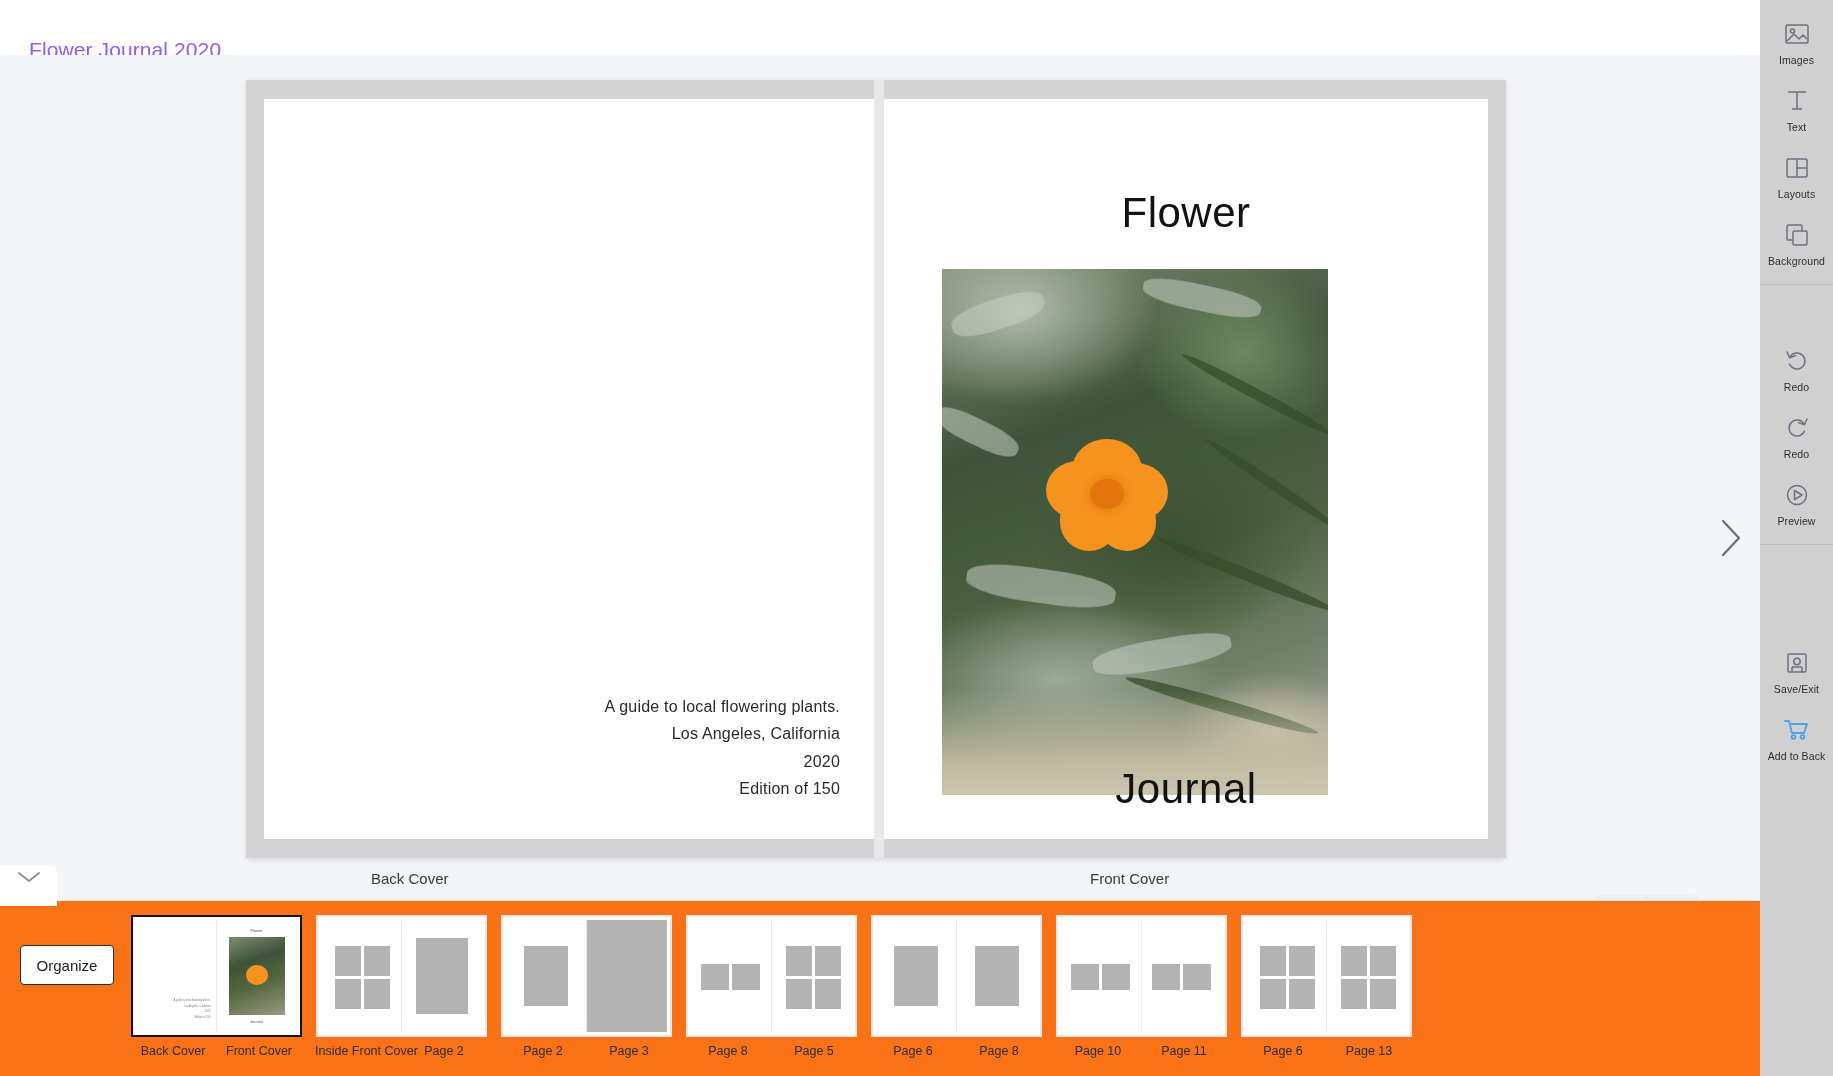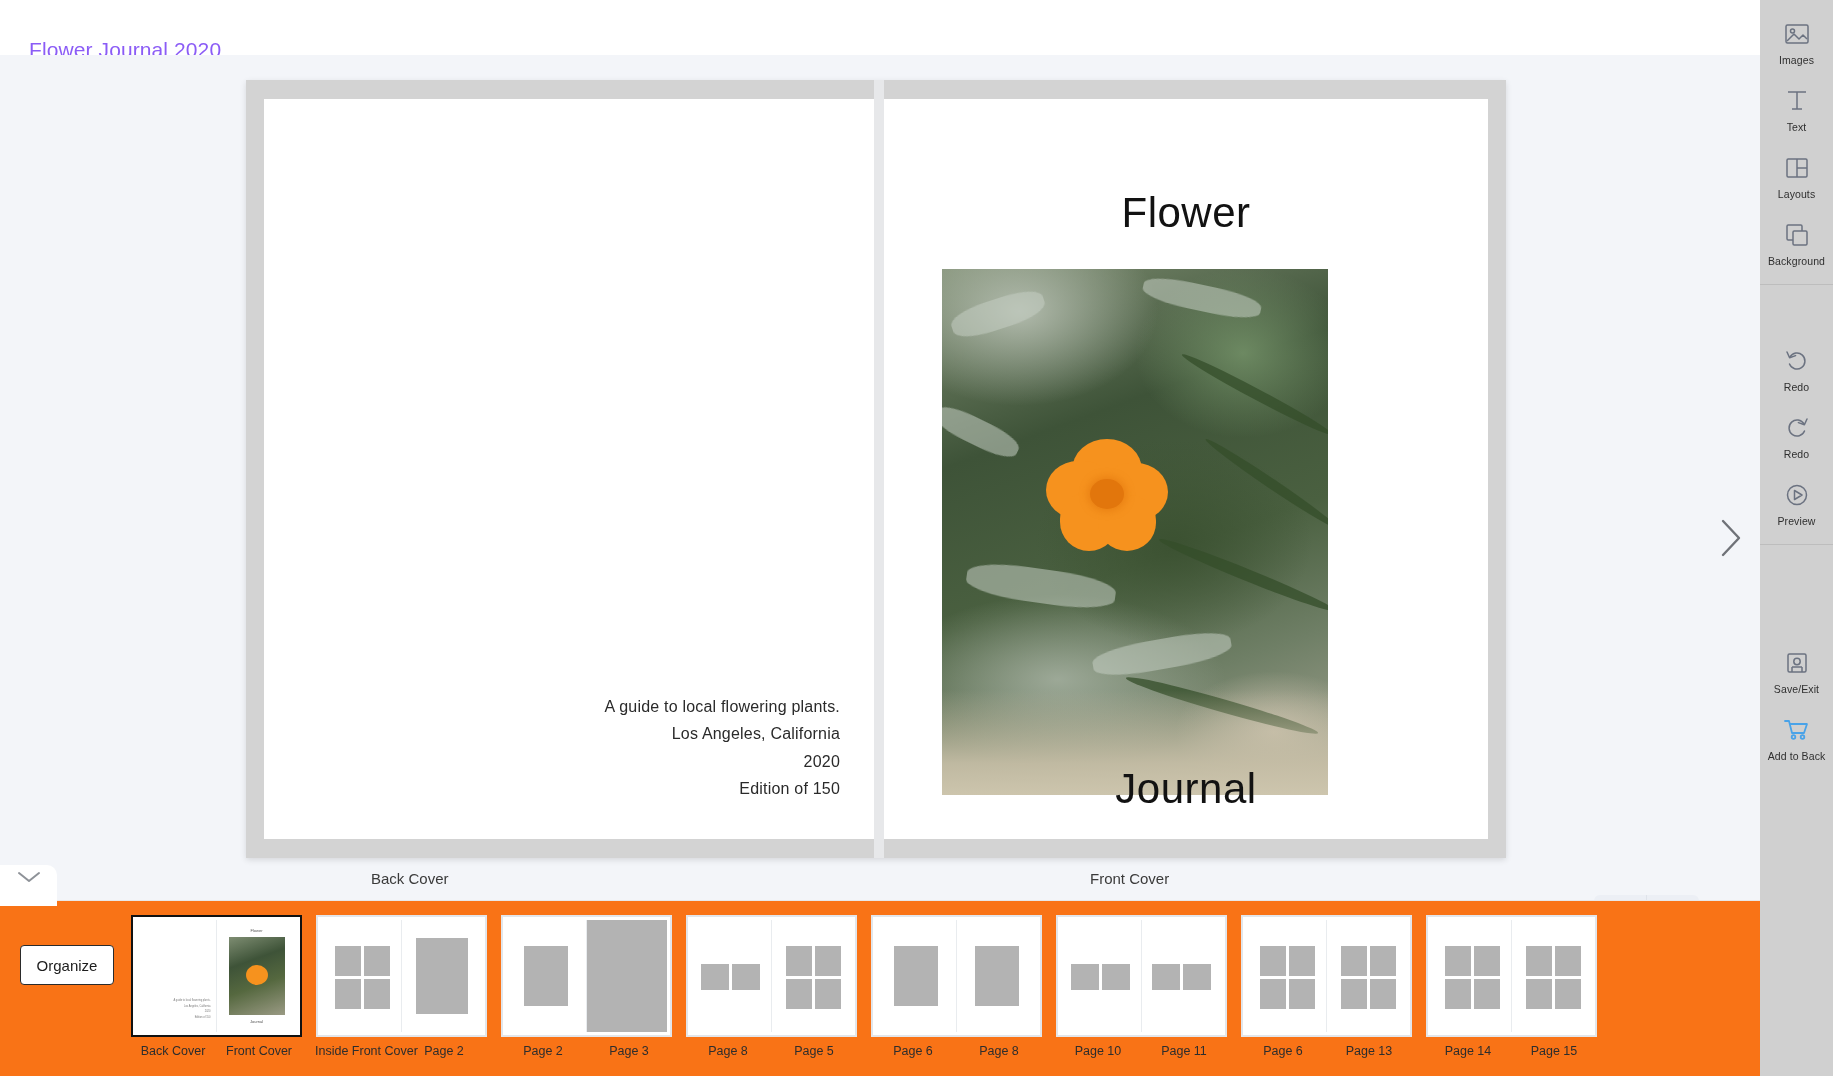--- a/index.html
+++ b/index.html
@@ -445,40 +445,20 @@
               <div class="ph b"></div>
               <div class="ph c"></div>
               <div class="ph d"></div>
             </div>
           </div>
           <div class="thumb-labels">
             <div class="thumb-label">Page 6</div>
             <div class="thumb-label">Page 13</div>
           </div>
         </div>
-        <div class="thumb-group">
-          <div class="thumb-card">
-            <div class="thumb-page grid4">
-              <div class="ph a"></div>
-              <div class="ph b"></div>
-              <div class="ph c"></div>
-              <div class="ph d"></div>
-            </div>
-            <div class="thumb-page grid4">
-              <div class="ph a"></div>
-              <div class="ph b"></div>
-              <div class="ph c"></div>
-              <div class="ph d"></div>
-            </div>
-          </div>
-          <div class="thumb-labels">
-            <div class="thumb-label">Page 14</div>
-            <div class="thumb-label">Page 15</div>
-          </div>
-        </div>
       </div>
   </div>
 
   <div class="sidebar">
     <div id="side-g0" class="side-group">
         <div class="side-item">
           <span class="glyph">
             <svg width="28" height="28" viewBox="0 0 28 28">
               <rect x="3" y="5" width="22" height="18" rx="1.5" fill="none" stroke="#6b7280" stroke-width="1.5"></rect>
               <circle cx="9.5" cy="11" r="2" fill="none" stroke="#6b7280" stroke-width="1.5"></circle>

